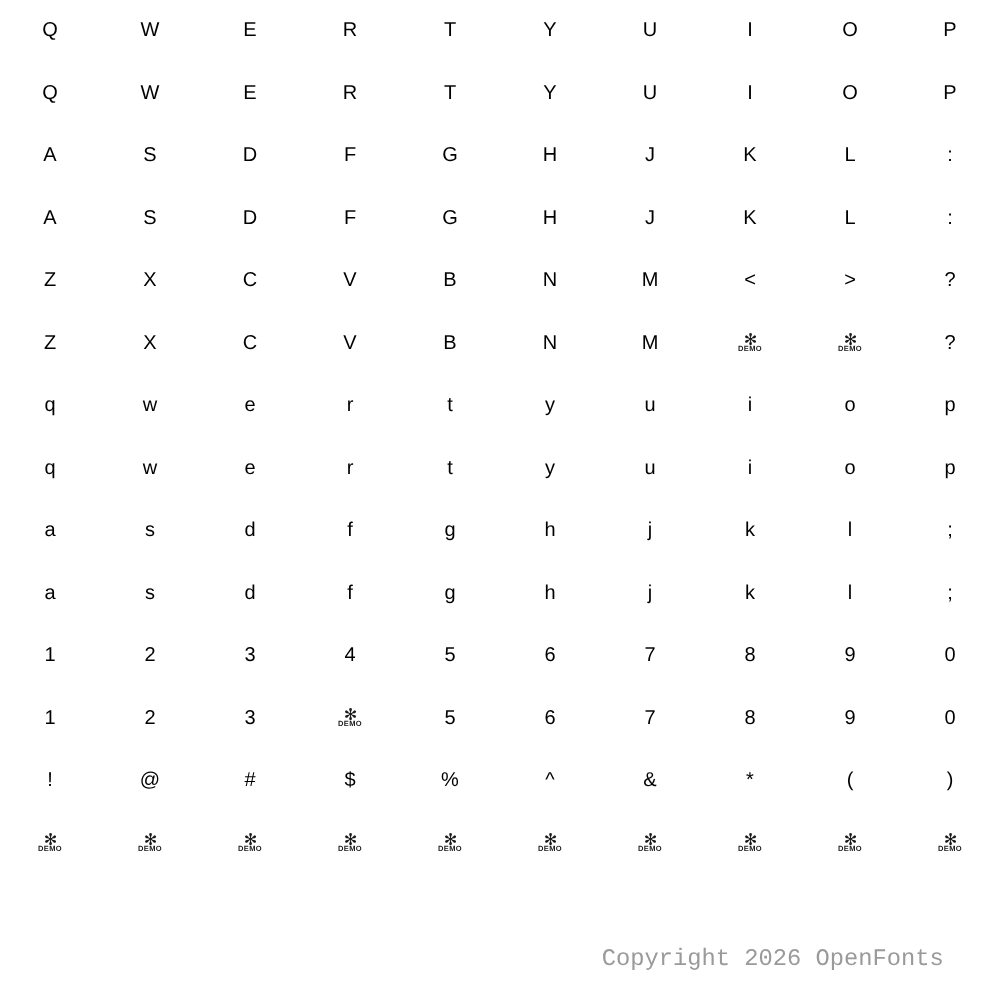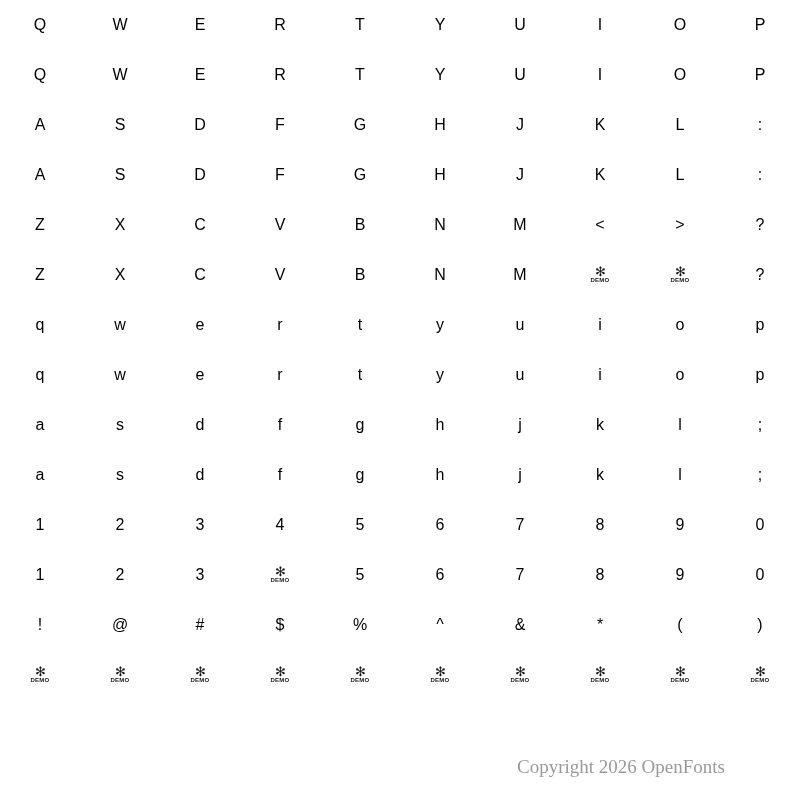--- a/index.html
+++ b/index.html
@@ -57,24 +57,24 @@
     line-height: 7px;
   }
   .row-sample .demo-mark { color: #1a1a1a; }
 
   .footer {
     position: absolute;
     left: 0;
     right: 0;
     bottom: 22px;
     text-align: right;
-    padding-right: 75px;
+    padding-right: 45px;
     color: #9a9a9a;
     font-size: 19px;
-    font-family: Liberation Serif, serif;
+    font-family: Liberation Mono, monospace;
     margin-left: 24px;
   }
 </style>
 </head>
 <body>
 
 <div id="sheet">
   <div class="grid" id="glyph-grid">
       <div class="cell row-ref">Q</div>
       <div class="cell row-ref">W</div>

